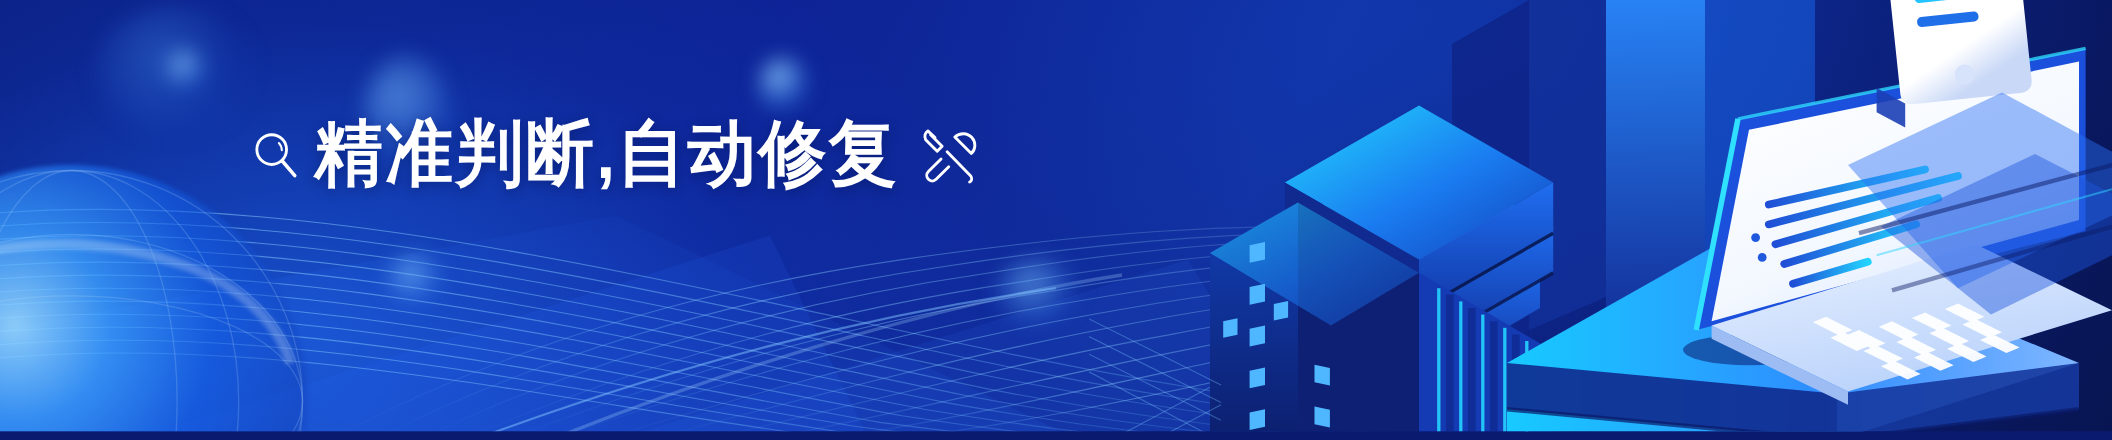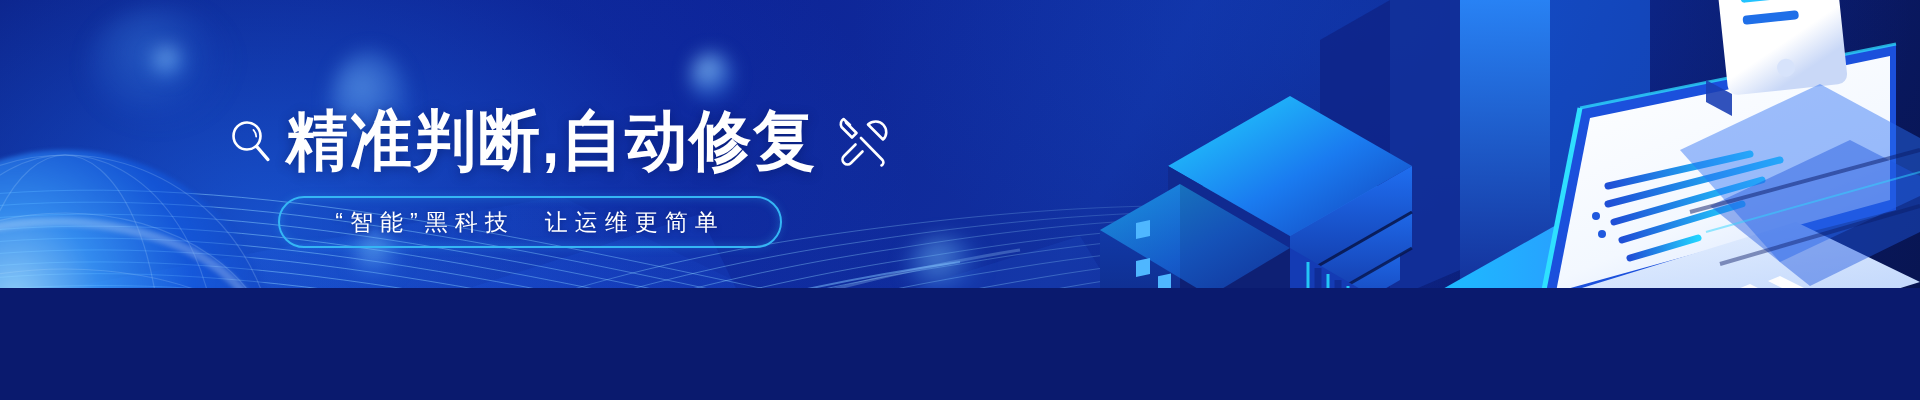--- a/index.html
+++ b/index.html
@@ -1,20 +1,20 @@
 <!DOCTYPE html>
 <html><head>
 <meta charset="utf-8">
 <title>Banner</title>
 <style>
   html,body{margin:0;padding:0;background:#0a1a6e;}
   body{width:1920px;height:400px;overflow:hidden;
        font-family:"Liberation Sans","DejaVu Sans",sans-serif;}
 
-  .banner{position:relative;width:1920px;height:288px;overflow:hidden;
+  .banner{position:relative;width:1920px;height:392px;overflow:hidden;
           background:
             radial-gradient(ellipse 900px 600px at 14% 78%, rgba(32,120,255,.55) 0%, rgba(20,70,200,.18) 48%, rgba(10,26,110,0) 72%),
             radial-gradient(ellipse 760px 420px at 72% 10%, rgba(18,80,220,.30) 0%, rgba(10,26,110,0) 70%),
             linear-gradient(118deg,#0b1f82 0%, #0d2396 34%, #11309f 58%, #0b1c74 80%, #081552 100%);}
 
   
   .bg-layer{position:absolute;inset:0;pointer-events:none;}
   .bg-layer svg{position:absolute;inset:0;width:1920px;height:400px;display:block;}
 
   .orb{position:absolute;border-radius:50%;filter:blur(9px);pointer-events:none;}
@@ -156,23 +156,20 @@
           <g stroke="#ffffff" stroke-width="2.6" stroke-linecap="round" stroke-linejoin="round">
             <path d="M9 7.5 L19.5 18 L15 22.5 L4.5 12 C3 9 4 5.5 6.5 4 L13 10"></path>
             <path d="M18.5 29.5 L7 41 C5 43 5 46 7 48 C9 50 12 50 14 48 L25.5 36.5"></path>
             <path d="M31 9.5 C35.5 5.5 42.5 5.5 46.5 10 C50.5 14.5 50 21 46 24.5 L38.5 17 L31 9.5 Z" fill="none"></path>
             <path d="M24 23 L45.5 45 C47 47 46.5 49.5 44.5 50.5"></path>
           </g>
         </svg>
       </span>
     </div>
 
-    <div class="pill">
-      <span class="pill-text">“智能”黑科技　让运维更简单</span>
-    </div>
   </div>
 
   <div class="illus">
     <svg width="930" height="400" viewBox="0 0 930 400">
       <defs>
         <linearGradient id="topFace" x1="0" y1="0" x2="1" y2="1">
           <stop offset="0%" stop-color="#22d7ff"></stop>
           <stop offset="55%" stop-color="#1a7bf0"></stop>
           <stop offset="100%" stop-color="#1340b8"></stop>
         </linearGradient>

